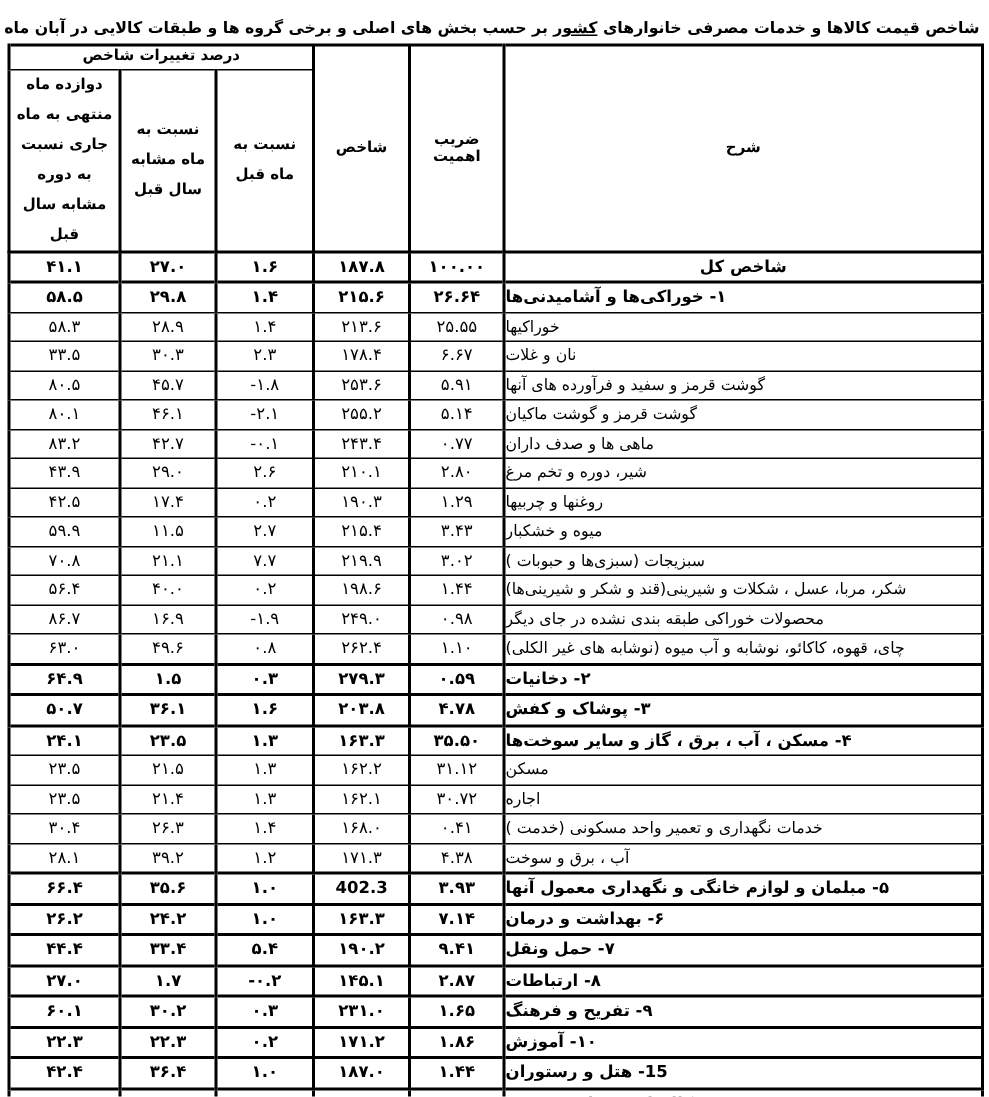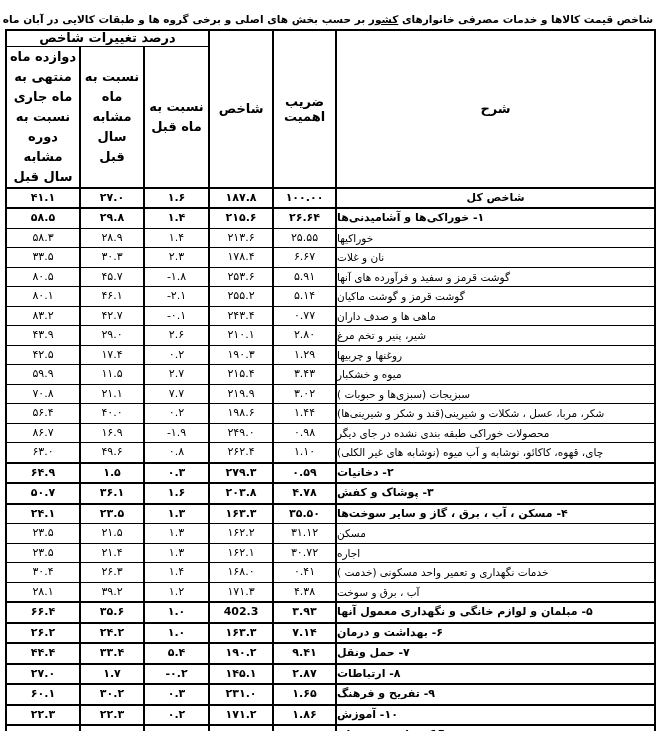--- a/index.html
+++ b/index.html
@@ -38,21 +38,21 @@
     border: 2px solid #000;
   }
   .cpi th, .cpi td {
     border: 1px solid #000;
     border-left-width: 2px;
     border-right-width: 2px;
     padding: 0;
     overflow: hidden;
   }
   .cpi thead th {
-    font-size: 13px;
+    font-size: 10px;
     font-weight: bold;
     text-align: center;
     vertical-align: middle;
     border-bottom-width: 2px;
     background: #fff;
   }
   .cpi thead tr.h1 th.group-head { height: 16px; line-height: 14px; border-bottom-width: 1px; }
   .cpi thead tr.h2 th { height: 104px; line-height: 20px; padding: 0 2px; }
   .cpi thead th.tall { height: 121px; }
 
@@ -154,21 +154,21 @@
         </tr>
         <tr class="sub">
           <td class="desc">ماهی ها و صدف داران</td>
           <td class="num">۰.۷۷</td>
           <td class="num">۲۴۳.۴</td>
           <td class="num">-۰.۱</td>
           <td class="num">۴۲.۷</td>
           <td class="num">۸۳.۲</td>
         </tr>
         <tr class="sub">
-          <td class="desc">شیر، پنیر و تخم مرغ</td>
+          <td class="desc">شیر، دوره و تخم مرغ</td>
           <td class="num">۲.۸۰</td>
           <td class="num">۲۱۰.۱</td>
           <td class="num">۲.۶</td>
           <td class="num">۲۹.۰</td>
           <td class="num">۴۳.۹</td>
         </tr>
         <tr class="sub">
           <td class="desc">روغنها و چربیها</td>
           <td class="num">۱.۲۹</td>
           <td class="num">۱۹۰.۳</td>

